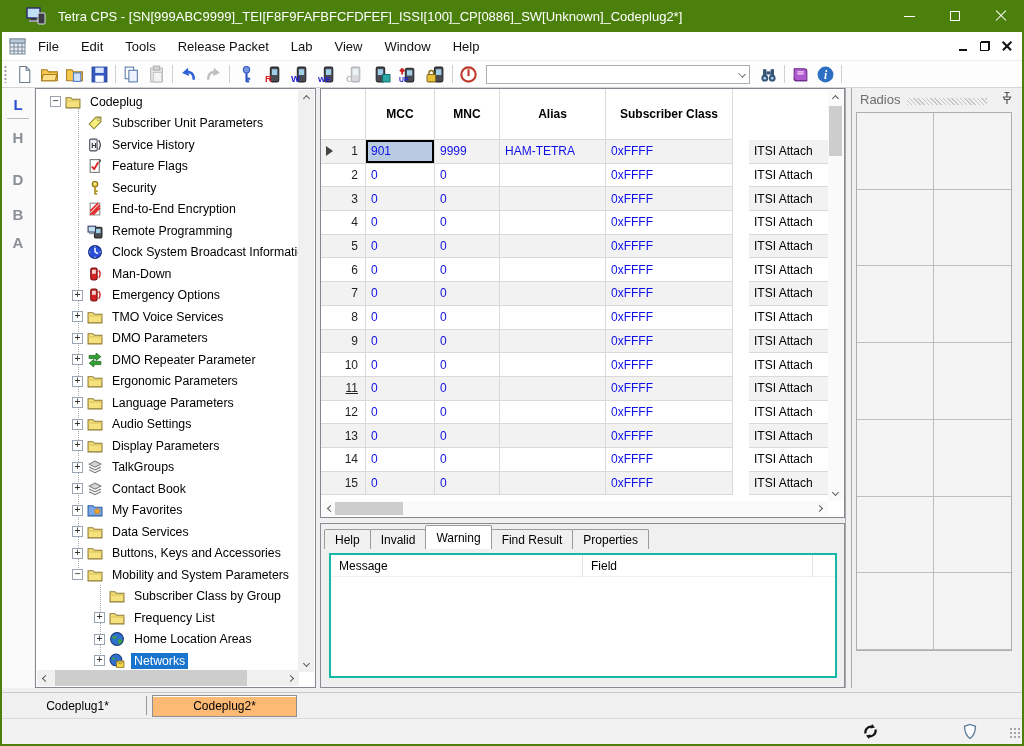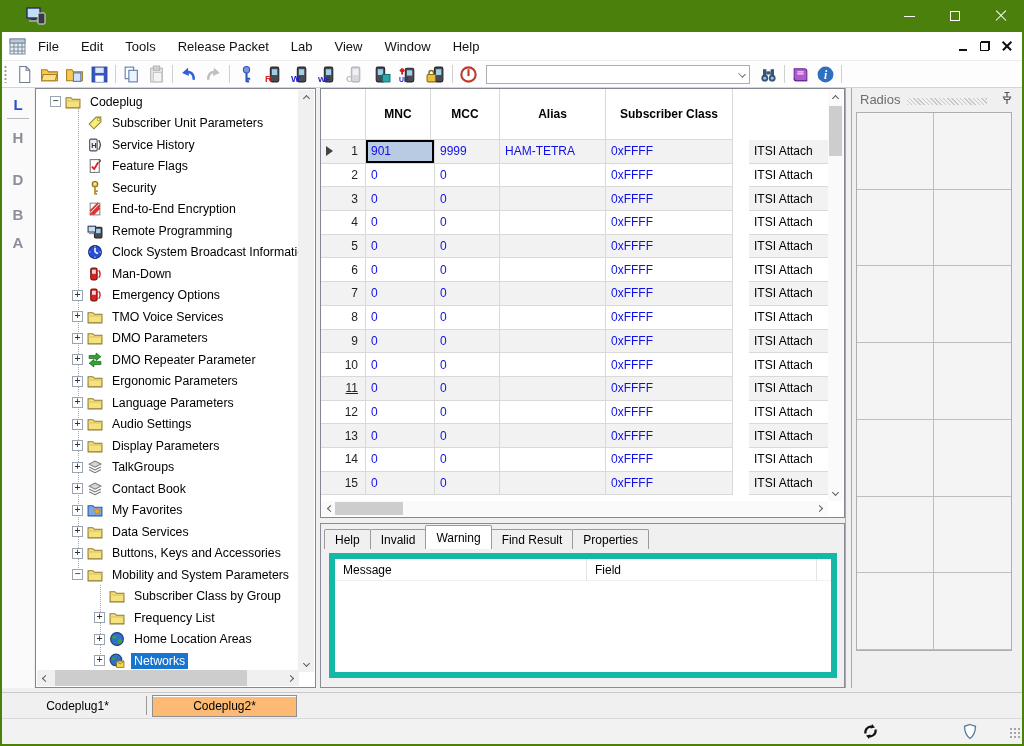--- a/index.html
+++ b/index.html
@@ -92,21 +92,21 @@
 .gd.black { color:#000;margin-left:16px; }
 .g-rowhdr { display:flex; align-items:center; justify-content:flex-end; padding-right:7px; font-size:12px; color:#222; background:#fff; position:relative; }
 .rowarrow { position:absolute; left:5px; top:50%; margin-top:-5px; width:0; height:0; border-left:7px solid #444; border-top:5px solid transparent; border-bottom:5px solid transparent; }
 .g-row .gcell.selcell, .g-row.odd .gcell.selcell { background:#b9cbe3; box-shadow:inset 0 0 0 2px #000; }
 
 
 #bottompanel { left:320px; top:435px; width:525px; height:165px; background:#f0f0f0; border:1px solid #888c94; }
 #btabs { position:absolute; left:3px; top:3px; height:22px; display:flex; align-items:flex-end; }
 .btab { font-size:12px; color:#000; padding:3px 10px 4px; border:1px solid #9b9b9b; border-bottom:none; background:#f0f0f0; margin-right:-1px; border-radius:2px 2px 0 0; height:20px; }
 .btab.active { background:#fff; height:24px; padding-top:5px; position:relative; z-index:2; }
-#blist { position:absolute; left:8px; right:7px; top:29px; bottom:9px; background:#fff; border:6px solid #14b8a6; }
+#blist { position:absolute; left:8px; right:7px; top:29px; bottom:9px; background:#fff; border:2px solid #14b8a6; }
 .blv-hdr { position:absolute; top:0; left:0; right:0; height:22px; border-bottom:1px solid #f0f0f0; font-size:12px; color:#000; }
 .blv-col { position:absolute; top:0; height:22px; display:flex; align-items:center; padding-left:8px; border-right:1px solid #e3e3e3; }
 
 
 #split1 { left:845px; top:0; width:7px; height:600px; background:#f0f0f0; border-left:1px solid #a9a9a9; border-right:1px solid #a9a9a9; }
 
 
 #rightpanel { left:852px; top:0; width:170px; height:600px; background:#f0f0f0; }
 #rp-title { position:absolute; left:8px; top:4px; font-size:13px; color:#6d6d6d; }
 #rp-hatch { position:absolute; left:55px; right:35px; top:10px; height:7px; background-image:repeating-linear-gradient(45deg,#c8c8c8 0 1px,transparent 1px 3px); }
@@ -138,20 +138,21 @@
 <body>
 
 <div id="app">
   <div class="abs" id="titlebar">
     <svg id="title-icon" viewBox="0 0 20 18">
       <rect x="1" y="1" width="13" height="10" fill="#bfe0f2" stroke="#2a2a6a" stroke-width="1.4"></rect>
       <rect x="5" y="11" width="5" height="2" fill="#334"></rect>
       <rect x="3" y="13" width="9" height="2" fill="#99a"></rect>
       <rect x="12" y="6" width="7" height="11" rx="1" fill="#3a3a44" stroke="#dde"></rect>
     </svg>
+    <span id="title-text">Tetra CPS - [SN[999ABC9999]_TEI[F8F9FAFBFCFDFEF]_ISSI[100]_CP[0886]_SW[Unknown]_Codeplug2*]</span>
     <div id="winbtns">
       <div class="winbtn">
           <div class="glyph-min"></div>
         </div>
       <div class="winbtn">
           <div class="glyph-max"></div>
         </div>
       <div class="winbtn">
           <div class="glyph-close"></div>
         </div>
@@ -595,22 +596,22 @@
             <div class="chev right"></div>
           </div>
         <div class="sb-thumb" style="left:18px; top:0; width:192px; height:100%"></div>
       </div>
     </div>
 
     <div class="abs" id="tablebox">
       <div id="gridwrap">
           <div class="gh-row">
             <div class="gcell gh-cell" style="width: 45px;"></div>
+            <div class="gcell gh-cell" style="width: 69px;">MCC</div>
             <div class="gcell gh-cell" style="width: 65px;">MNC</div>
-            <div class="gcell gh-cell" style="width: 69px;">MCC</div>
             <div class="gcell gh-cell" style="width: 106px;">Alias</div>
             <div class="gcell gh-cell" style="width: 127px;">Subscriber Class</div>
           </div>
           <div class="g-row odd">
             <div class="gcell g-rowhdr" style="width: 45px;">1<div class="rowarrow"></div></div>
             <div class="gcell gd selcell" style="width: 69px;">901</div>
             <div class="gcell gd" style="width: 65px;">9999</div>
             <div class="gcell gd" style="width: 106px;">HAM-TETRA</div>
             <div class="gcell gd" style="width: 127px;">0xFFFF</div>
             <div class="gcell gd black" style="width: 95px;">ITSI Attach</div>

